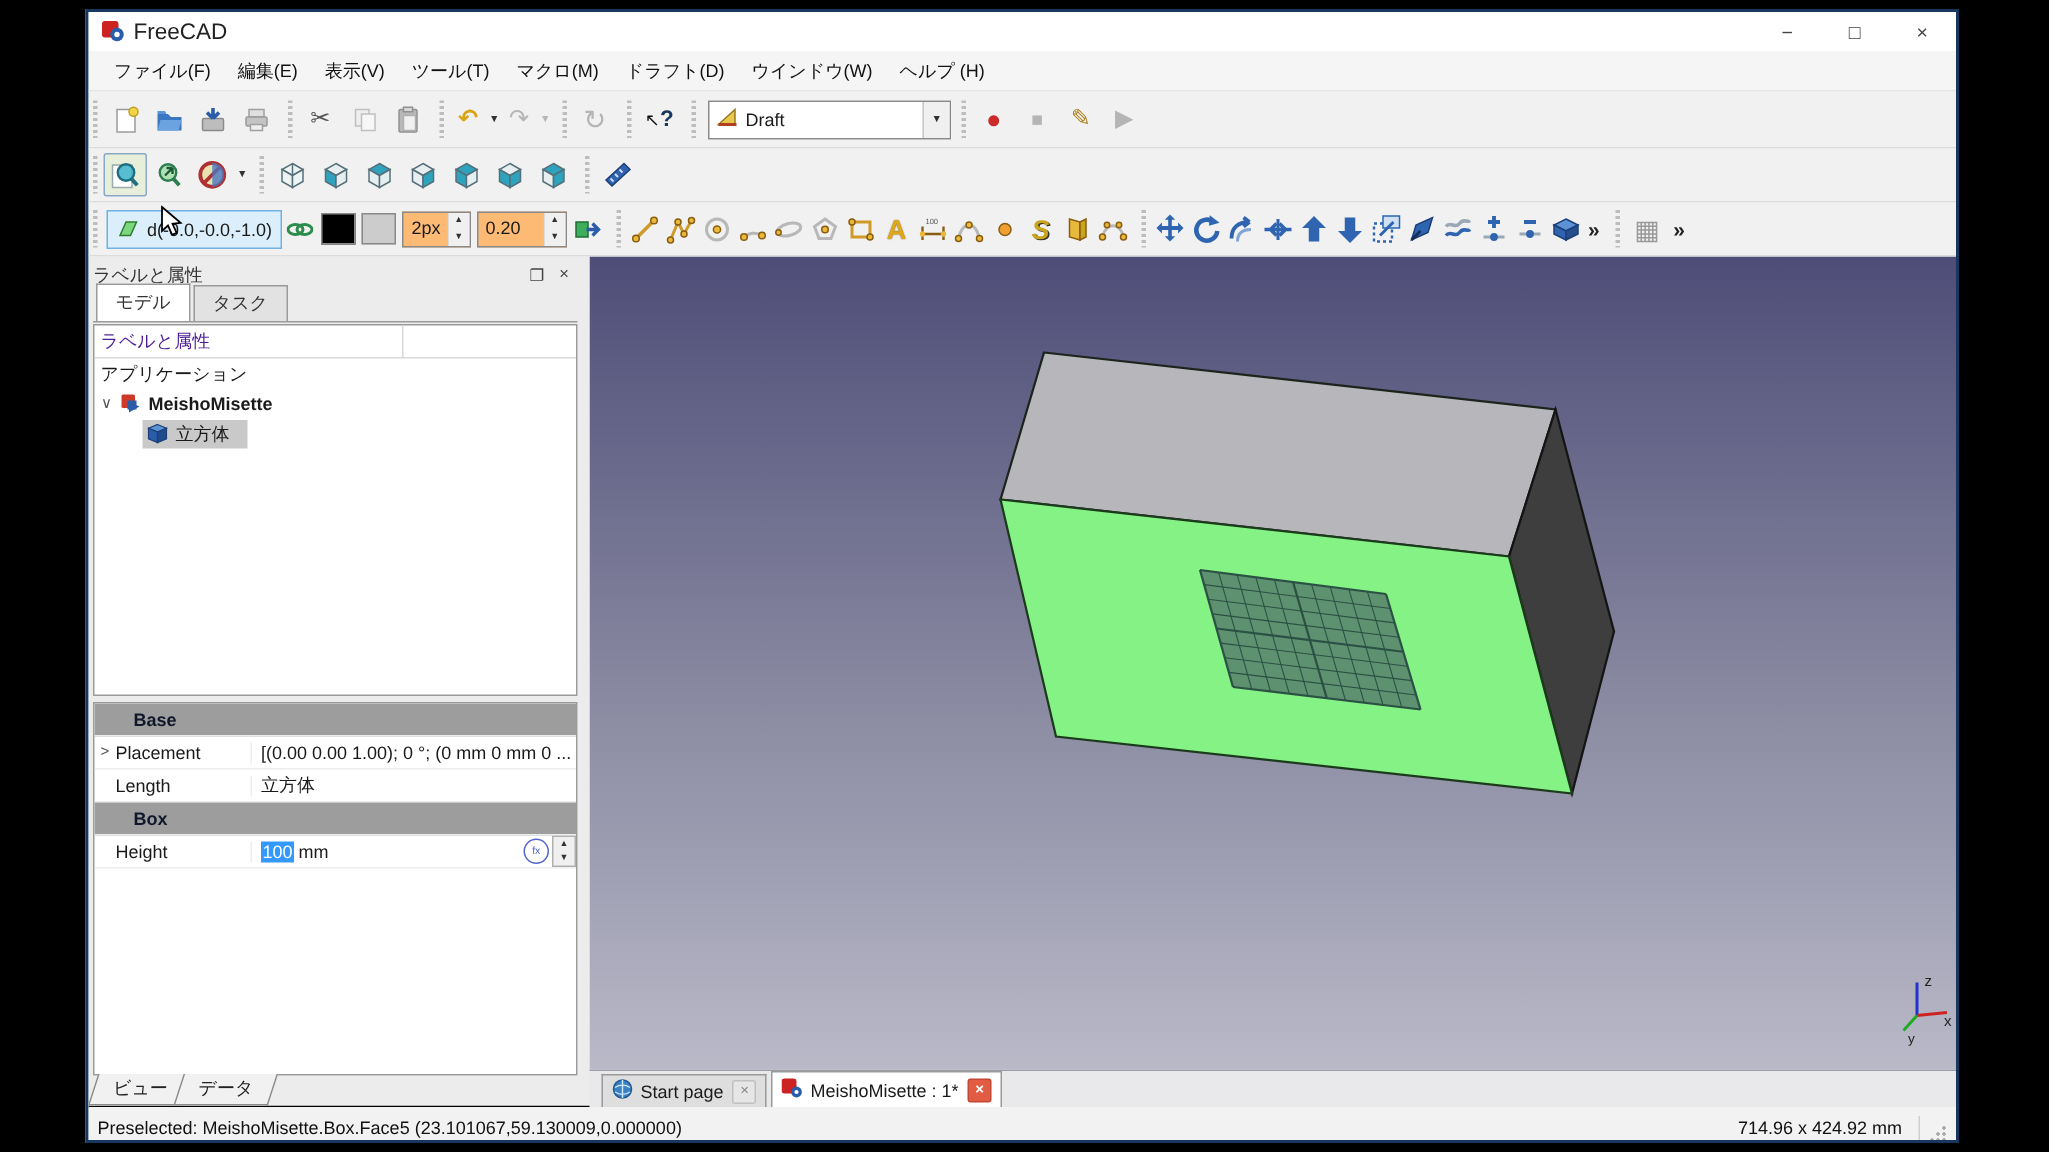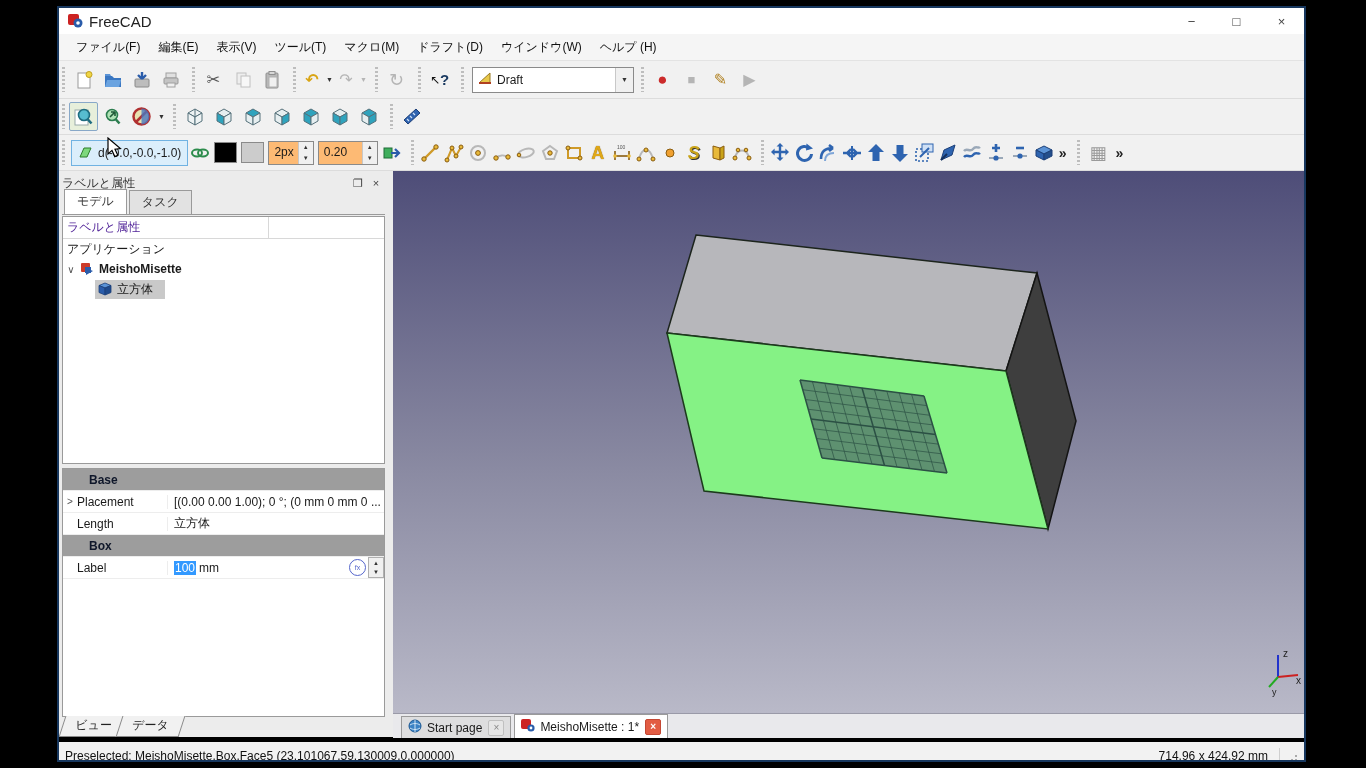--- a/index.html
+++ b/index.html
@@ -95,21 +95,21 @@
   .viewport{position:absolute;left:334px;top:0;right:0;bottom:0;}
   .scene{position:absolute;left:0;top:0;width:911px;height:542px;}
   .mdistrip{position:absolute;left:0;top:542px;right:0;height:24px;background:#e9e9ec;border-top:1px solid #9a9aa8;display:flex;align-items:flex-end;padding-left:8px;}
   .mditab{height:21px;display:flex;align-items:center;padding:0 6px;border:1px solid #9a9a9a;border-bottom:none;background:#dededf;margin-right:3px;}
   .mditab.active{background:#fff;height:23px;}
   .mditab .mlabel{margin:0 6px 0 5px;}
   .mdi-close{width:14px;height:14px;display:flex;align-items:center;justify-content:center;font-size:10px;color:#888;background:#e6e6e6;border:1px solid #c0c0c0;border-radius:2px;}
   .mdi-close.red{background:#e25c43;border-color:#c44733;color:#fff;font-weight:bold;}
 
   
-  .statusbar{height:27px;background:#f2f2f2;border-top:5px solid #000000;display:flex;align-items:center;padding:0 6px;}
+  .statusbar{height:27px;background:#f2f2f2;border-top:1px solid #000000;display:flex;align-items:center;padding:0 6px;}
   .status-left{flex:1;color:#111;}
   .status-right{color:#111;margin-right:11px;}
   .status-sep{width:1px;height:16px;background:#cfcfcf;margin-right:6px;}
   .grip{width:12px;height:12px;margin-top:8px;background-image:
     radial-gradient(circle at 2px 10px,#aaa 1px,transparent 1.4px),
     radial-gradient(circle at 6px 10px,#aaa 1px,transparent 1.4px),
     radial-gradient(circle at 10px 10px,#aaa 1px,transparent 1.4px),
     radial-gradient(circle at 6px 6px,#aaa 1px,transparent 1.4px),
     radial-gradient(circle at 10px 6px,#aaa 1px,transparent 1.4px),
     radial-gradient(circle at 10px 2px,#aaa 1px,transparent 1.4px);}
@@ -603,21 +603,21 @@
           <div class="pg-row">
             <span class="pg-gut"></span>
             <span class="pg-name">Length</span>
             <span class="pg-val">立方体</span>
           </div>
           <div class="pg-row pg-group">
               <span>Box</span>
             </div>
           <div class="pg-row">
             <span class="pg-gut"></span>
-            <span class="pg-name">Label</span>
+            <span class="pg-name">Height</span>
             <span class="pg-val">
               <span class="sel-blue">100</span>
               <span style="margin-left:3px;">mm</span>
               <span class="pg-spin">
                 <span class="expr-ico">fx</span>
                 <span class="mini-arrows">
                   <span>▲</span>
                   <span>▼</span>
                 </span>
               </span>

